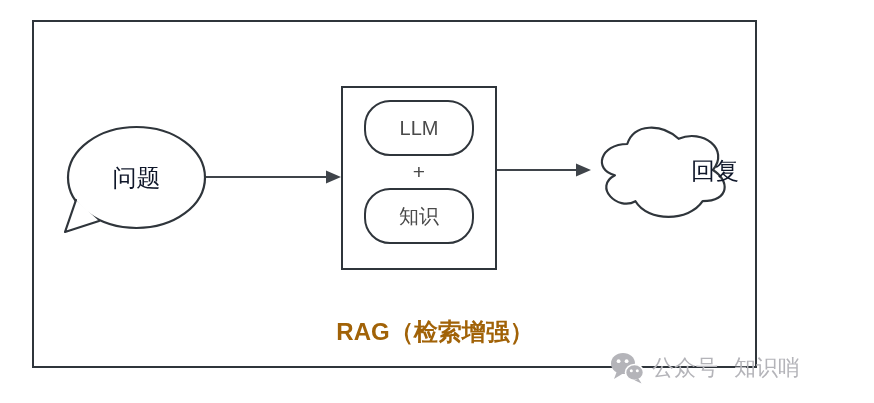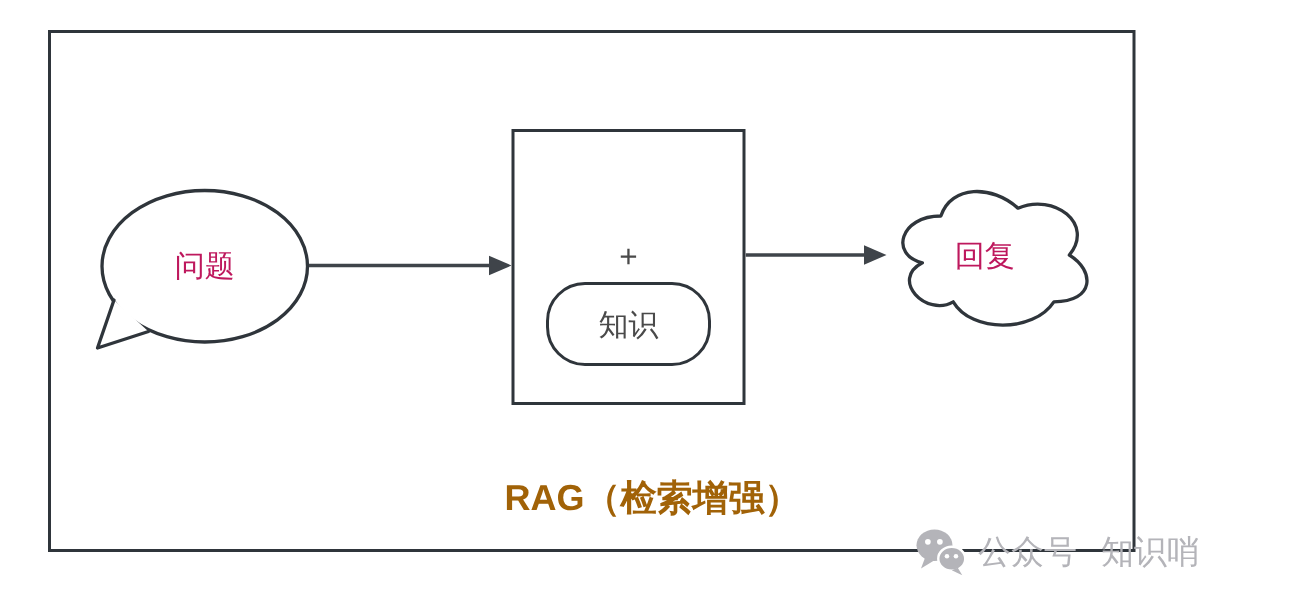--- a/index.html
+++ b/index.html
@@ -28,28 +28,28 @@
   .shapes {
     position: absolute;
     left: 0;
     top: 0;
     width: 874px;
     height: 403px;
     pointer-events: none;
   }
   .diagram-label {
     position: absolute;
-    color: #be185d;
-    font-size: 20px;
+    color: #0f172a;
+    font-size: 24px;
     text-align: center;
     line-height: 24px;
     white-space: nowrap;
   }
   .question-label { left: 96px;  top: 166px; width: 81px; }
-  .reply-label    { left: 616px; top: 159px; width: 81px; }
+  .reply-label    { left: 658px; top: 159px; width: 81px; text-align: right; }
   .rag-box {
     position: absolute;
     left: 341px;
     top: 86px;
     width: 156px;
     height: 184px;
     border: 2px solid #2f353b;
     box-sizing: border-box;
     background: #ffffff;
   }
@@ -138,20 +138,23 @@
                C 647.8 222 688.9 222 702.6 201.2
                C 730 201.2 730 180.4 712.88 170
                C 730 149.2 702.6 128.4 678.63 138.8
                C 661.5 123.2 634.1 123.2 627.25 144 Z" fill="#ffffff" stroke="#2f353b" stroke-width="2.2" stroke-linejoin="round"></path>
     </g>
   </svg>
 
   <div class="diagram-label question-label">问题</div>
 
   <div class="rag-box">
+    <div class="pill pill-llm">
+      <span>LLM</span>
+    </div>
     <div class="plus-sign">+</div>
     <div class="pill pill-knowledge">
       <span>知识</span>
     </div>
   </div>
 
   <div class="diagram-label reply-label">回复</div>
 
   <div class="caption">RAG（检索增强）</div>
 

